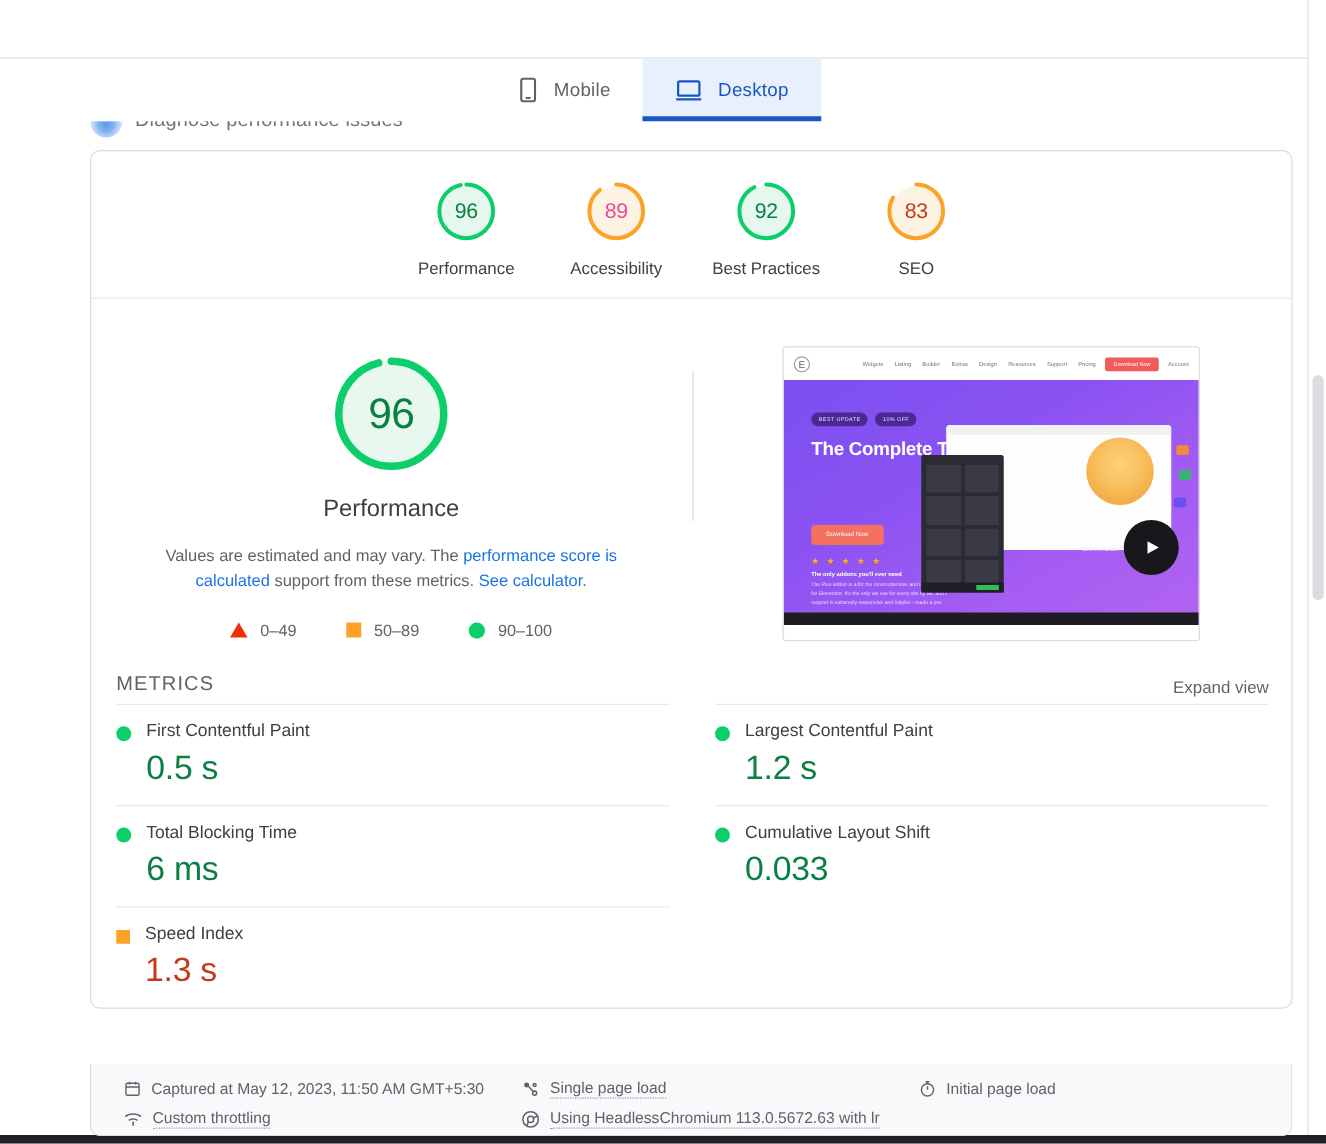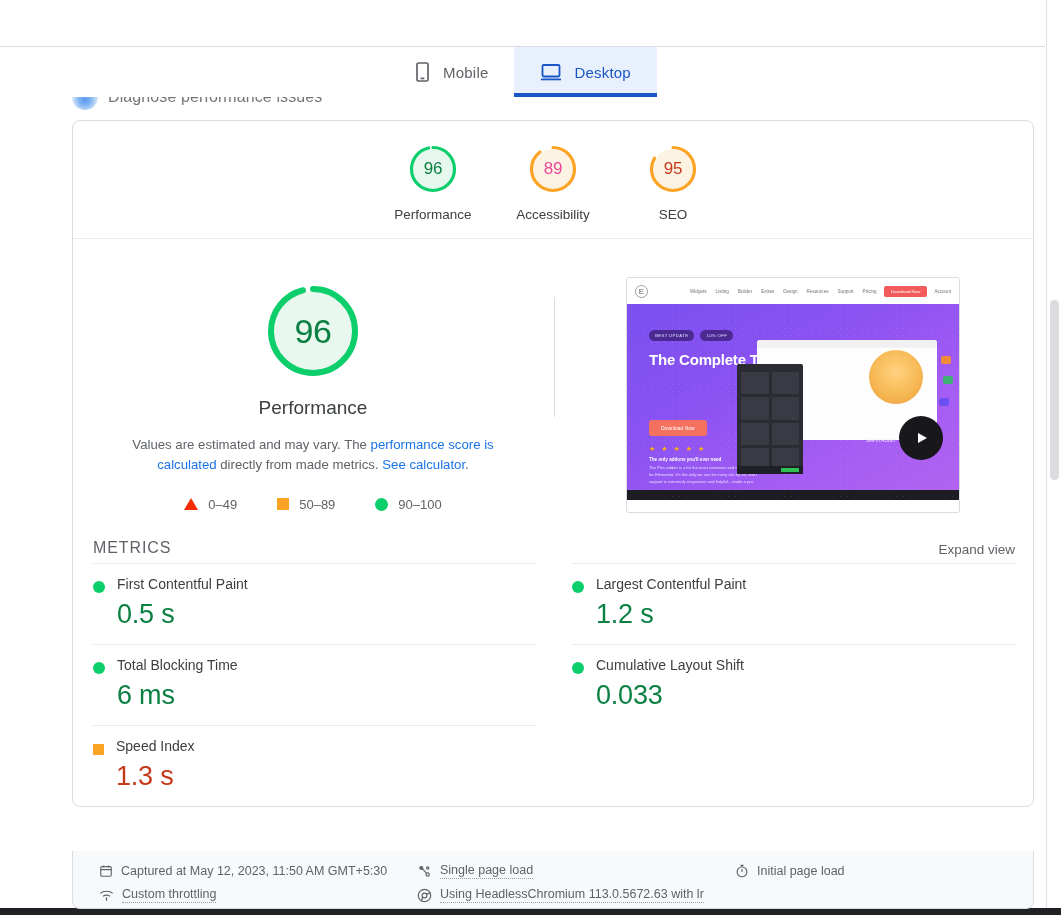--- a/index.html
+++ b/index.html
@@ -269,48 +269,58 @@
       <div class="gauge-ring">
         <svg width="52" height="52" viewBox="0 0 52 52">
           <circle cx="26" cy="26" r="20" fill="#fdf3e3"></circle>
           <circle cx="26" cy="26" r="21.5" fill="none" stroke="#fca326" stroke-width="3.2" stroke-dasharray="120.2 144.6" stroke-linecap="round"></circle>
         </svg>
         <div class="gauge-num" style="color:#ec4899">89</div>
       </div>
       <div class="gauge-label">Accessibility</div>
     </div>
 
+    <div class="gauge">
+      <div class="gauge-ring">
+        <svg width="52" height="52" viewBox="0 0 52 52">
+          <circle cx="26" cy="26" r="20" fill="#e6f7ed"></circle>
+          <circle cx="26" cy="26" r="21.5" fill="none" stroke="#0cce6b" stroke-width="3.2" stroke-dasharray="124.3 140.5" stroke-linecap="round"></circle>
+        </svg>
+        <div class="gauge-num" style="color:#0b8043">92</div>
+      </div>
+      <div class="gauge-label">Best Practices</div>
+    </div>
 
     <div class="gauge">
       <div class="gauge-ring">
         <svg width="52" height="52" viewBox="0 0 52 52">
           <circle cx="26" cy="26" r="20" fill="#fdf3e3"></circle>
           <circle cx="26" cy="26" r="21.5" fill="none" stroke="#fca326" stroke-width="3.2" stroke-dasharray="112.1 152.7" stroke-linecap="round"></circle>
         </svg>
-        <div class="gauge-num" style="color:#c5391b">95</div>
+        <div class="gauge-num" style="color:#c5391b">83</div>
       </div>
       <div class="gauge-label">SEO</div>
     </div>
   </div>
 
   <div class="hero">
     <div class="hero-divider"></div>
 
     <div class="hero-left">
       <div class="big-ring">
         <svg width="100" height="100" viewBox="0 0 100 100">
           <circle cx="50" cy="50" r="40" fill="#e9f8ef"></circle>
           <circle cx="50" cy="50" r="42" fill="none" stroke="#0cce6b" stroke-width="6" stroke-dasharray="253.3 264.0" stroke-linecap="round"></circle>
         </svg>
         <div class="big-num">96</div>
       </div>
       <div class="big-label">Performance</div>
 
       <div class="hero-note">
-        <span>Values are estimated and may vary. The </span><a href="#">performance score is calculated</a><span> directly from made metrics. </span><a href="#">See calculator</a><span>.</span>
+        <span>Values are estimated and may vary. The </span><a href="#">performance score is calculated</a><span> support from these metrics. </span><a href="#">See calculator</a><span>.</span>
       </div>
 
       <div class="legend">
         <div class="legend-item">
           <span class="tri"></span>
           <span>0–49</span>
         </div>
         <div class="legend-item">
           <span class="sq"></span>
           <span>50–89</span>

